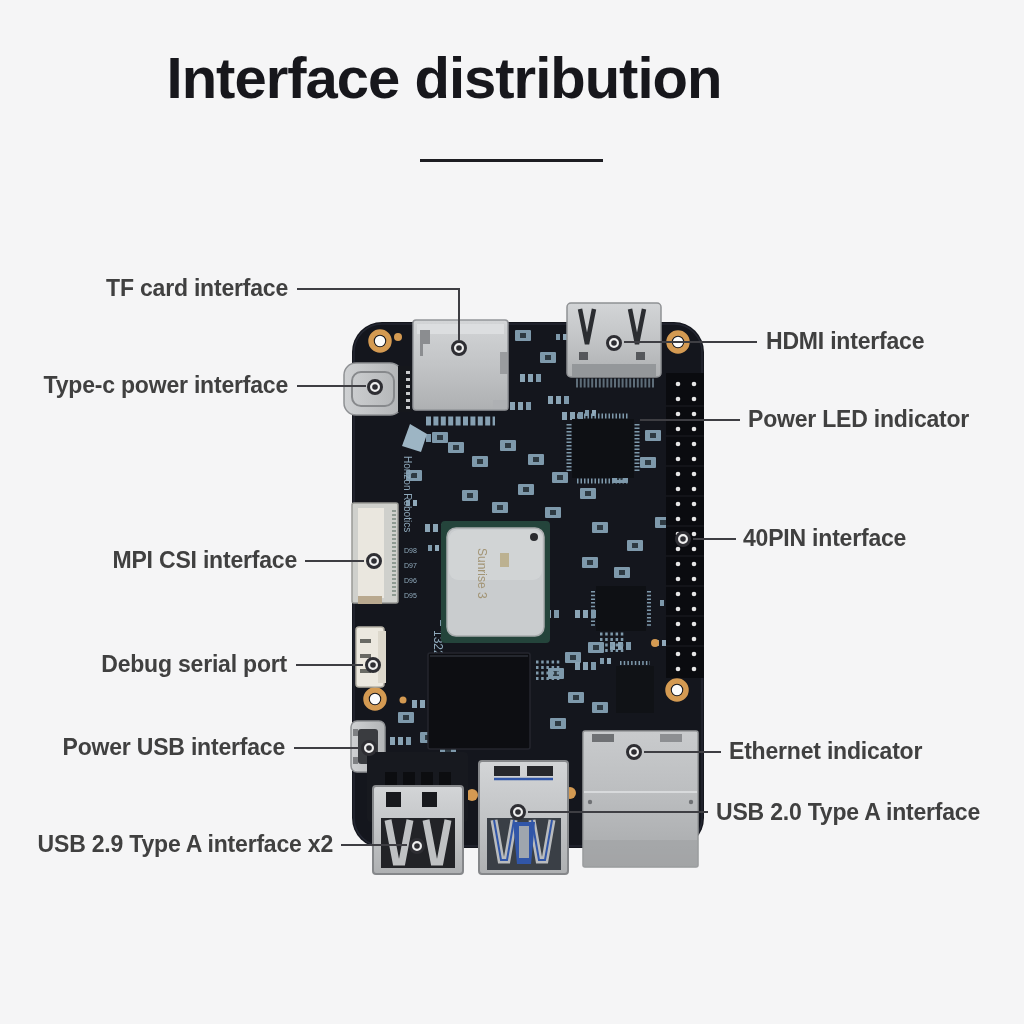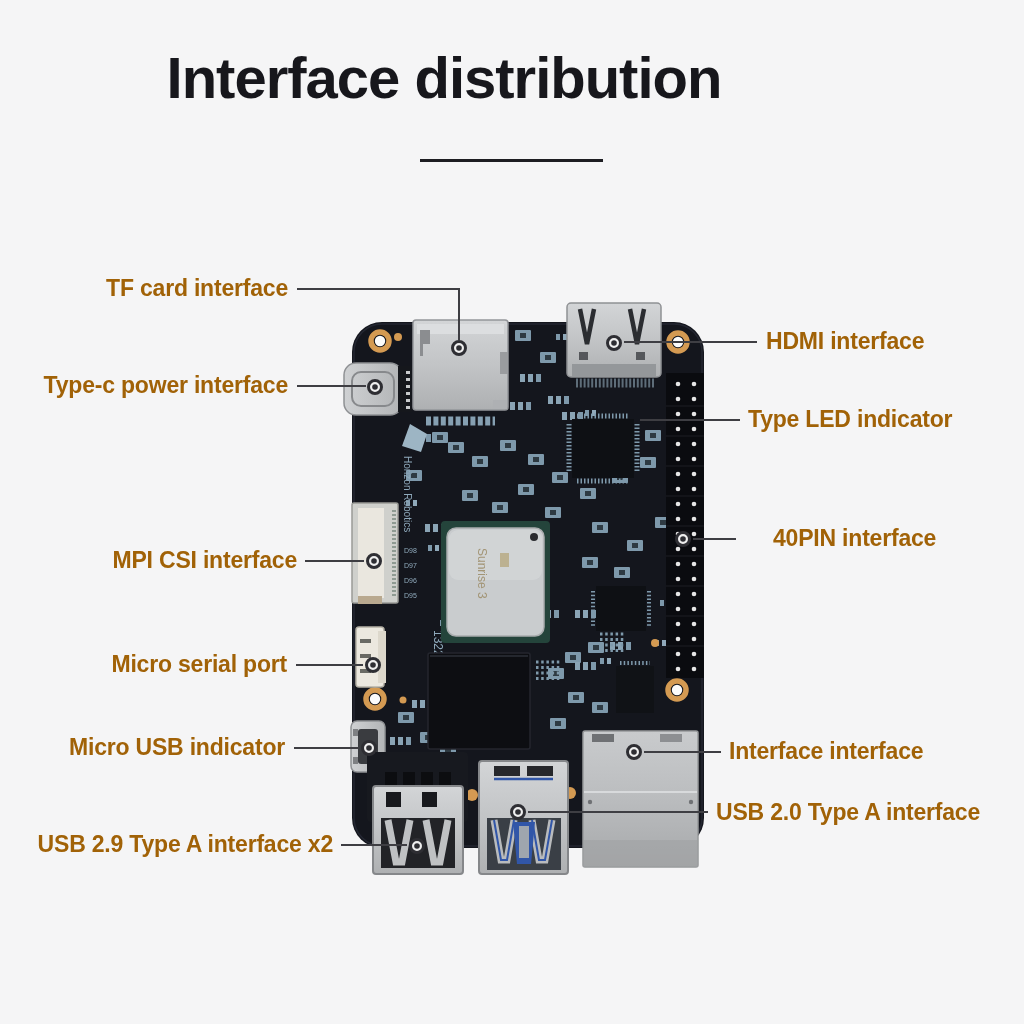--- a/index.html
+++ b/index.html
@@ -14,21 +14,21 @@
     font-size:58px;font-weight:bold;letter-spacing:-1px;
     color:#17171c;
   }
   .title-underline{
     position:absolute;left:420px;top:159px;width:183px;height:3px;
     background:#1d1d22;
   }
   .callout-label{
     position:absolute;
     font-size:23px;font-weight:600;letter-spacing:-0.2px;
-    color:#a16207;line-height:28px;white-space:nowrap;
+    color:#404040;line-height:28px;white-space:nowrap;
   }
   .lab-left{text-align:right;}
   .lab-right{text-align:left;}
   svg.scene{position:absolute;left:0;top:0;}
 </style>
 </head>
 <body>
 
 <div class="page-title">Interface distribution</div>
 <div class="title-underline"></div>
@@ -374,21 +374,21 @@
     <use href="#dot" x="614" y="343"></use>
     <use href="#dot" x="683" y="539"></use>
     <use href="#dot" x="634" y="752"></use>
     <use href="#dot" x="518" y="812"></use>
   </g>
 </svg>
 
 <div class="callout-label lab-left" style="right:736px;top:274px;">TF card interface</div>
 <div class="callout-label lab-left" style="right:736px;top:371px;margin-left:9px;">Type-c power interface</div>
 <div class="callout-label lab-left" style="right:727px;top:546px;">MPI CSI interface</div>
-<div class="callout-label lab-left" style="right:737px;top:650px;">Micro serial port</div>
-<div class="callout-label lab-left" style="right:739px;top:733px;">Micro USB indicator</div>
+<div class="callout-label lab-left" style="right:737px;top:650px;">Debug serial port</div>
+<div class="callout-label lab-left" style="right:739px;top:733px;">Power USB interface</div>
 <div class="callout-label lab-left" style="right:691px;top:830px;">USB 2.9 Type A interface x2</div>
 
 <div class="callout-label lab-right" style="left:766px;top:327px;">HDMI interface</div>
-<div class="callout-label lab-right" style="left:748px;top:405px;">Type LED indicator</div>
-<div class="callout-label lab-right" style="left:743px;top:524px;margin-left:30px;">40PIN interface</div>
-<div class="callout-label lab-right" style="left:729px;top:737px;">Interface interface</div>
+<div class="callout-label lab-right" style="left:748px;top:405px;">Power LED indicator</div>
+<div class="callout-label lab-right" style="left:743px;top:524px;">40PIN interface</div>
+<div class="callout-label lab-right" style="left:729px;top:737px;">Ethernet indicator</div>
 <div class="callout-label lab-right" style="left:716px;top:798px;">USB 2.0 Type A interface</div>
 
 </body></html>

